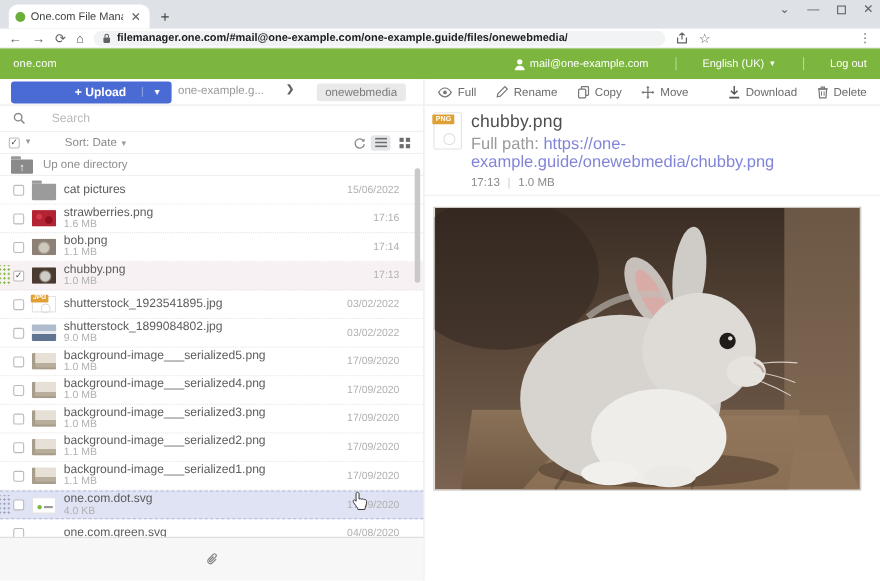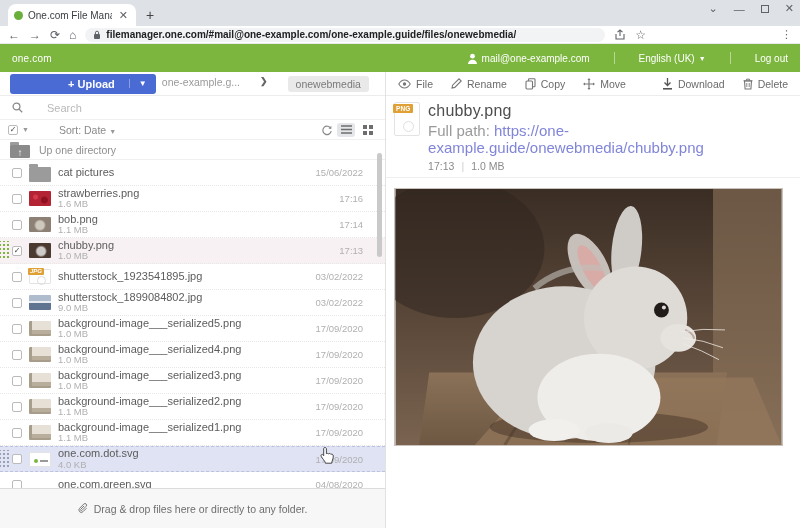--- a/index.html
+++ b/index.html
@@ -367,35 +367,34 @@
             </span>
             <span class="fdate">04/08/2020</span>
           </div>
           <div class="scroll-thumb"></div>
       </div>
 
       <div class="dropzone">
         <svg width="10" height="11" viewBox="0 0 10 11">
             <path d="M8.5 5.2 5 8.7a2.4 2.4 0 0 1-3.4-3.4L5.8 1a1.6 1.6 0 0 1 2.3 2.3L4 7.4a.8.8 0 0 1-1.2-1.2l3.3-3.3" fill="none" stroke="#7a7a7a" stroke-width="1"></path>
           </svg>
-        <span>Drag &amp; drop files here or directly to any folder.</span>
       </div>
     </div>
 
     <div class="right">
       <div class="rp-toolbar">
 
       <span class="action">
             <span>
               <svg width="13" height="10" viewBox="0 0 13 10">
                 <path d="M.8 5C2.4 2.2 4.3 1 6.5 1s4.1 1.2 5.7 4c-1.6 2.8-3.5 4-5.7 4S2.4 7.8.8 5z" fill="none" stroke="#777" stroke-width="1.1"></path>
                 <circle cx="6.5" cy="5" r="1.7" fill="#777"></circle>
               </svg>
             </span>
-            <span>File</span>
+            <span>Full</span>
           </span>
           <span class="action">
             <span>
               <svg width="11" height="11" viewBox="0 0 11 11">
                 <path d="M1 10l.6-2.8L8 .8l2.2 2.2L3.8 9.4z" fill="none" stroke="#777" stroke-width="1.1"></path>
               </svg>
             </span>
             <span>Rename</span>
           </span>
           <span class="action">

